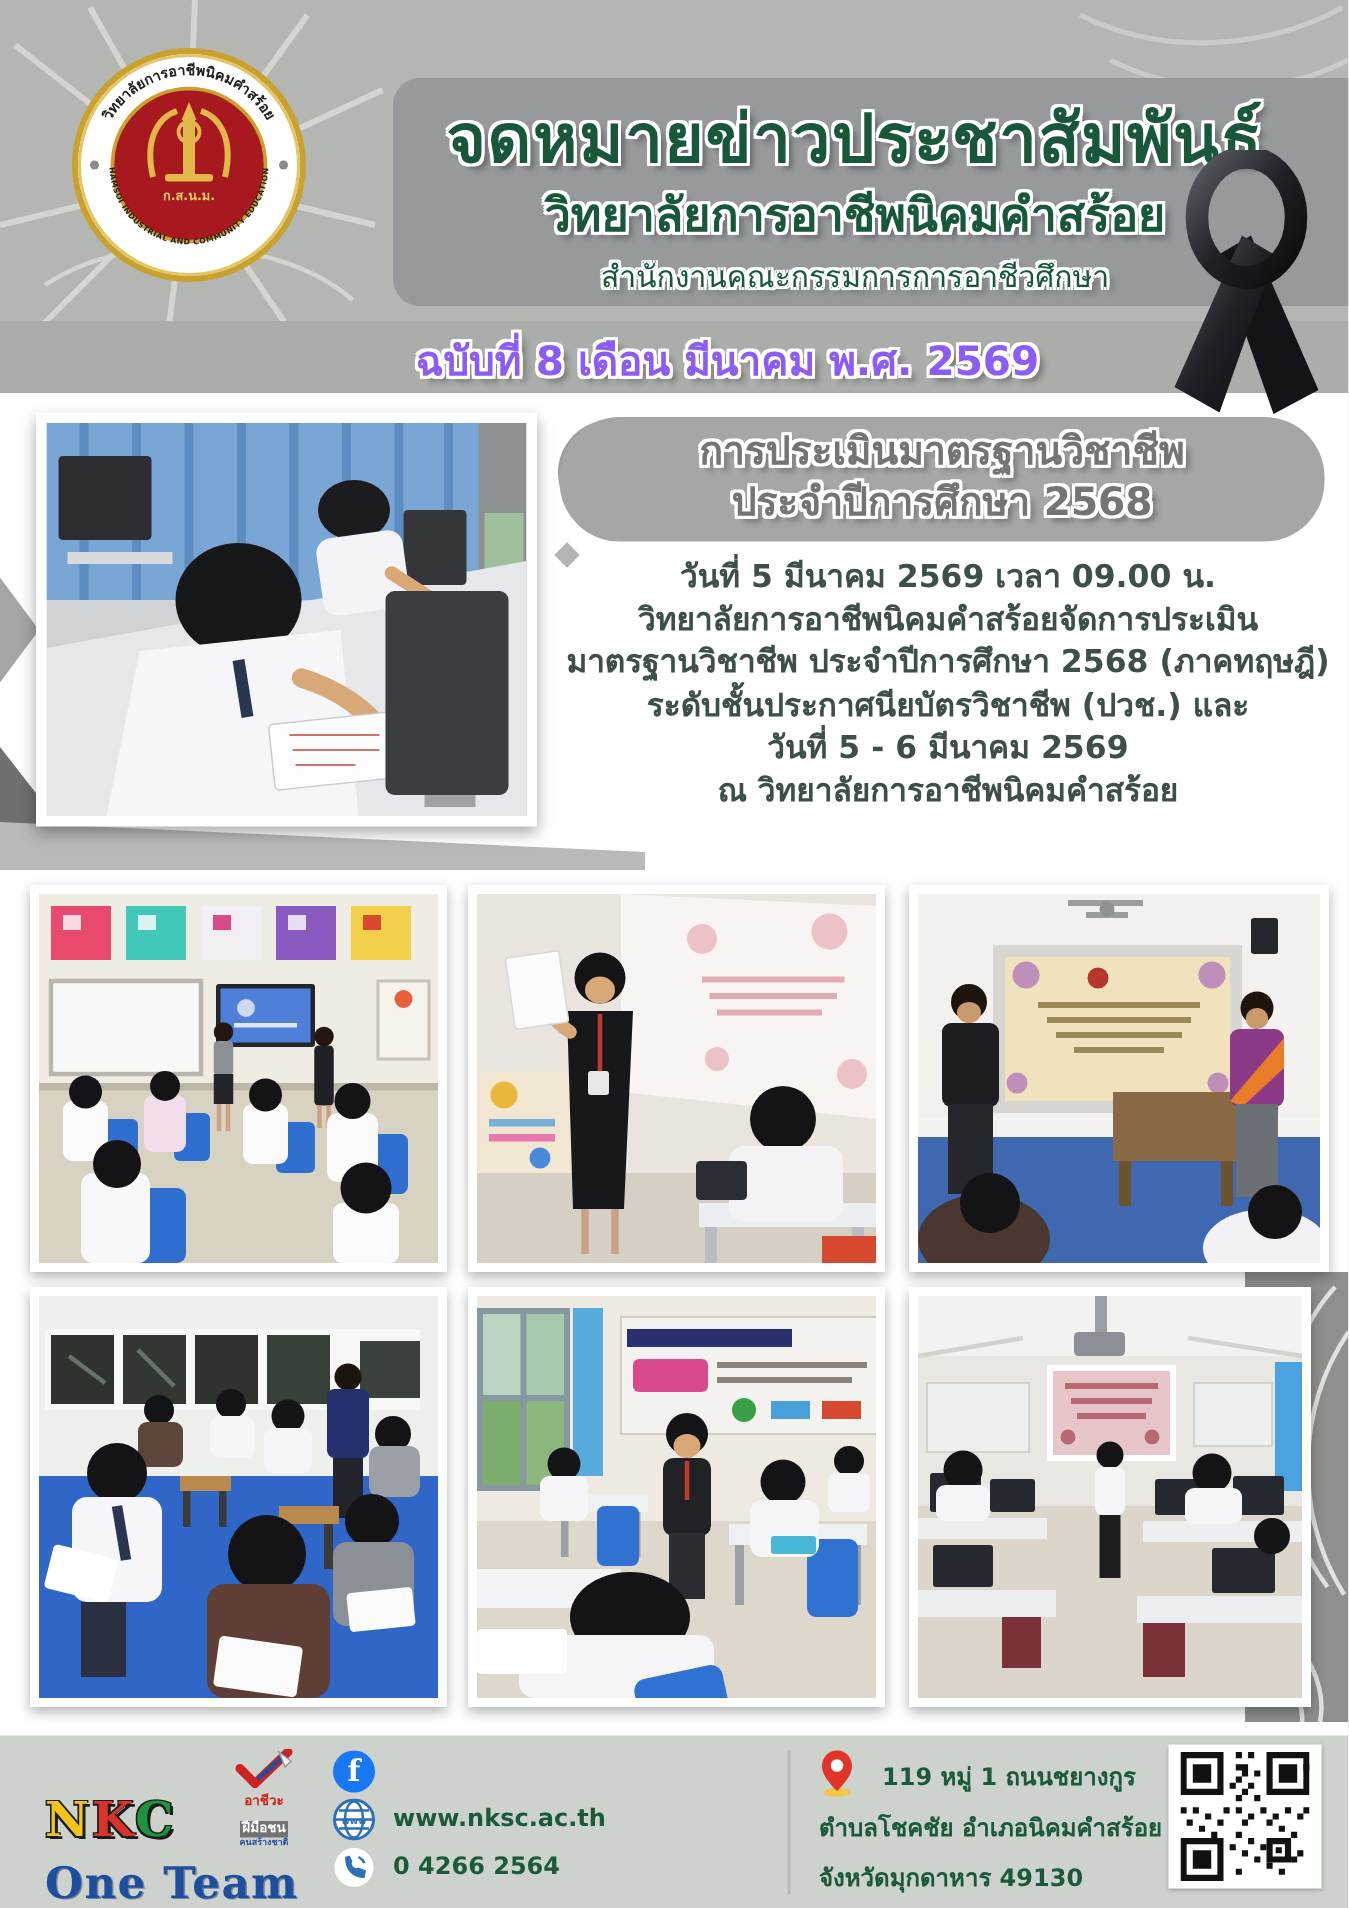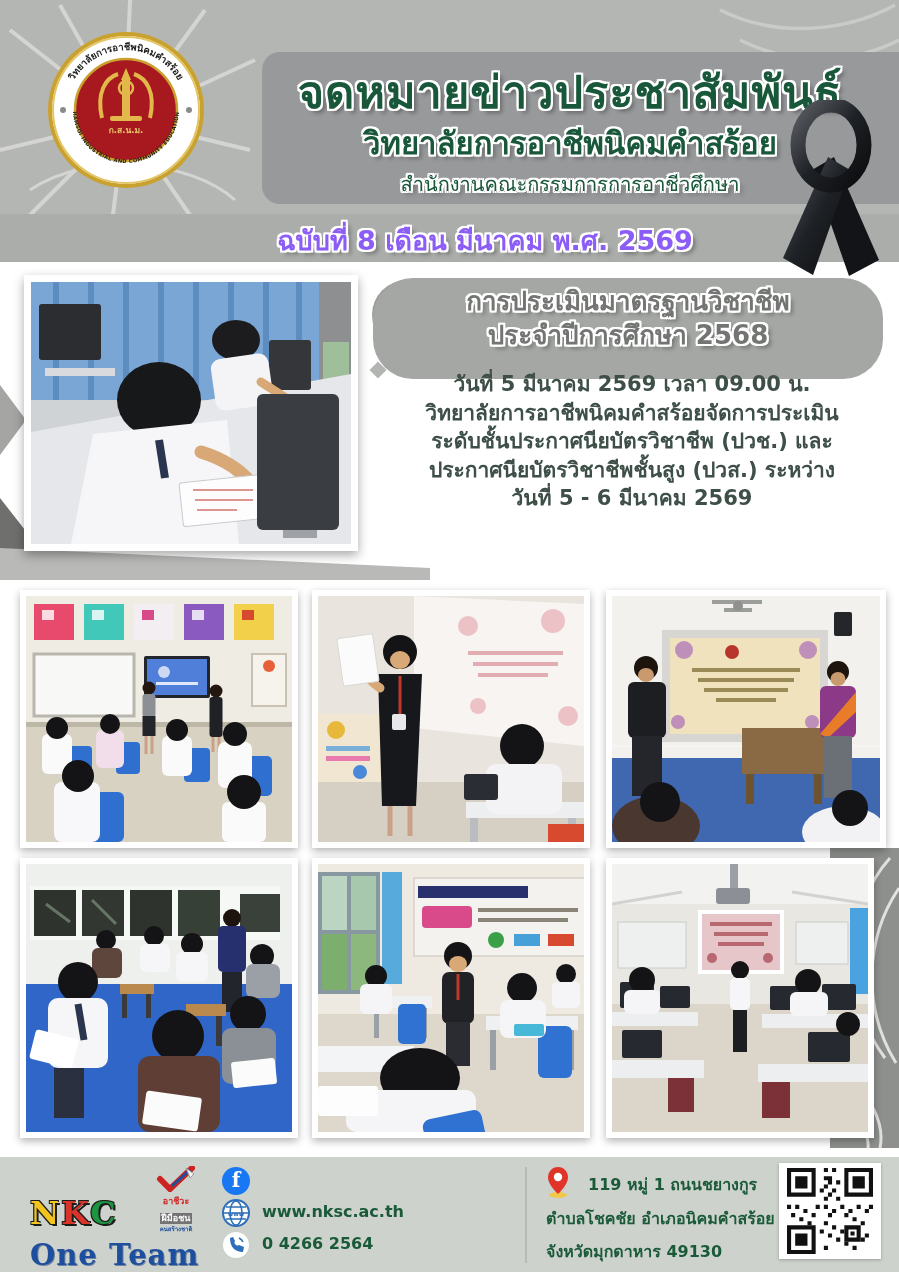--- a/index.html
+++ b/index.html
@@ -23,21 +23,21 @@
   .issue-text{position:absolute;left:70px;top:219px;width:830px;text-align:center;font-size:27px;font-weight:bold;color:#8b5cf6;}
   .seal{position:absolute;left:46px;top:30px;width:160px;height:160px;}
   .ribbon{position:absolute;left:772px;top:100px;width:118px;height:196px;}
   .deco{position:absolute;pointer-events:none;}
   
   .mid-circle{position:absolute;left:372px;top:280px;width:70px;height:70px;border-radius:50%;background:#9b9d9a;}
   .mid-diamond{position:absolute;left:372px;top:364px;width:12px;height:12px;background:#b3b5b2;transform:rotate(45deg);}
   .wedge{position:absolute;}
   .hero-photo{position:absolute;left:24px;top:275px;width:334px;height:276px;background:#fff;box-shadow:0 4px 10px rgba(0,0,0,.35);padding:0;}
   .hero-photo svg{position:absolute;left:7px;top:7px;width:320px;height:262px;}
-  .article-banner{position:absolute;left:373px;top:278px;width:510px;height:101px;background:#a5a7a4;border-radius:40px;}
+  .article-banner{position:absolute;left:373px;top:278px;width:510px;height:83px;background:#a5a7a4;border-radius:40px;}
   .banner-line{width:100%;text-align:center;font-size:26px;font-weight:bold;color:#737573;line-height:34px;}
   .banner-wrap{padding-top:6px;}
   .article-body{position:absolute;left:372px;top:370px;width:520px;text-align:center;}
   .article-body p{margin:0;font-size:21px;font-weight:bold;color:#3e4f48;line-height:28.5px;}
   
   .photo{position:absolute;background:#fff;box-shadow:0 3px 8px rgba(0,0,0,.3);}
   .photo svg{position:absolute;left:6px;top:6px;}
   .p1{left:20px;top:590px;width:278px;height:258px;}
   .p2{left:312px;top:590px;width:278px;height:258px;}
   .p3{left:606px;top:590px;width:280px;height:258px;}
@@ -194,23 +194,24 @@
   <div class="article-banner">
     <div class="banner-wrap">
       <div class="banner-line outline-w">การประเมินมาตรฐานวิชาชีพ</div>
       <div class="banner-line outline-w">ประจำปีการศึกษา 2568</div>
     </div>
   </div>
 
   <div class="article-body">
     <p>วันที่ 5 มีนาคม 2569 เวลา 09.00 น.</p>
     <p>วิทยาลัยการอาชีพนิคมคำสร้อยจัดการประเมิน</p>
+    <p>มาตรฐานวิชาชีพ ประจำปีการศึกษา 2568 (ภาคทฤษฎี)</p>
     <p>ระดับชั้นประกาศนียบัตรวิชาชีพ (ปวช.) และ</p>
-    <p>ประกาศนียบัตรวิชาชีพชั้นสูง (ปวส.) ระหว่าง</p>
     <p>วันที่ 5 - 6 มีนาคม 2569</p>
+    <p>ณ วิทยาลัยการอาชีพนิคมคำสร้อย</p>
   </div>
 
   <svg class="deco" style="left:830px;top:848px" width="69" height="300" viewBox="0 0 69 300">
     <rect width="69" height="300" fill="#8e908d"></rect>
     <g stroke="#f0f0ee" stroke-width="3" fill="none" opacity="0.85">
       <path d="M60 10 C15 60 10 150 55 210"></path>
       <path d="M69 40 C35 90 32 160 66 215"></path>
       <path d="M20 230 C40 250 55 275 50 300"></path>
       <path d="M5 250 C25 265 40 285 38 300"></path>
     </g>

